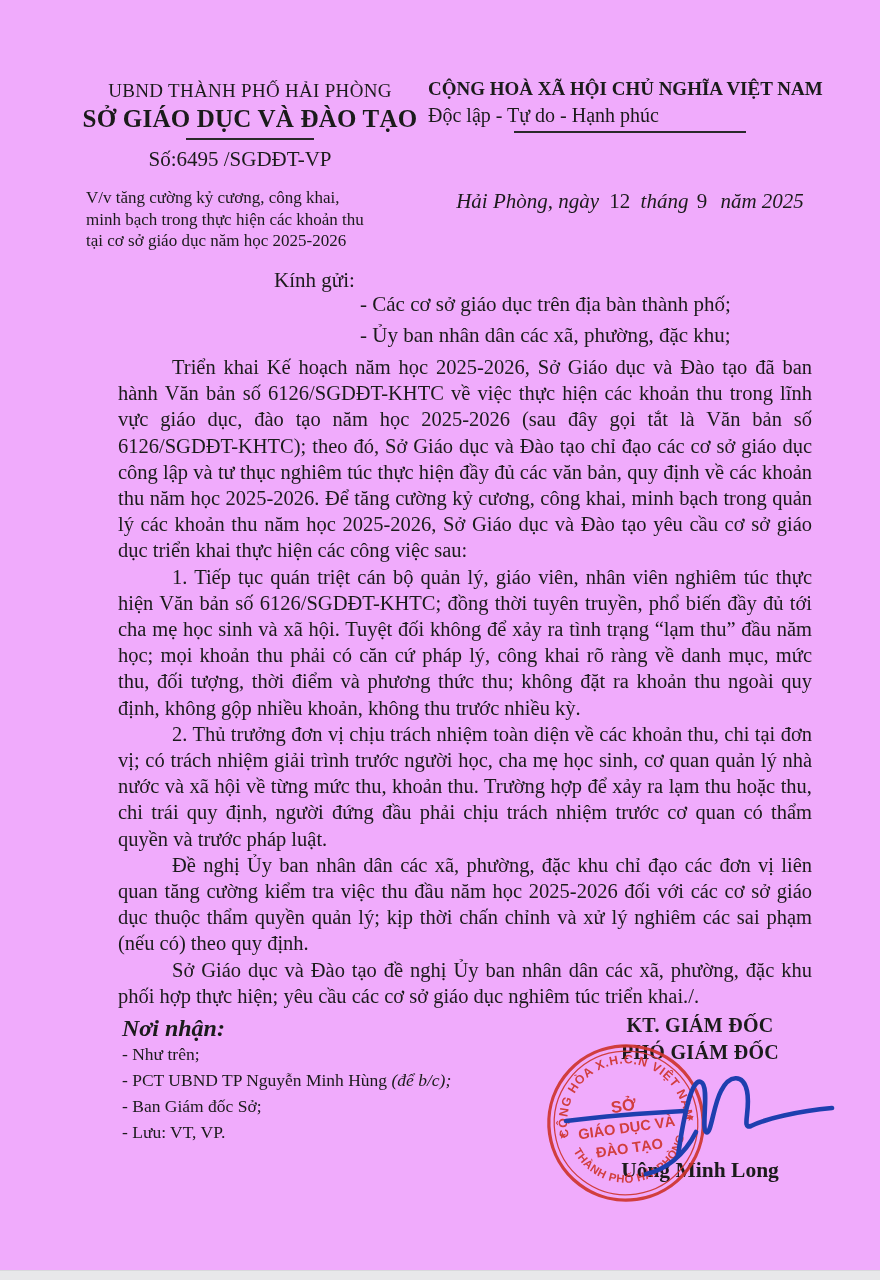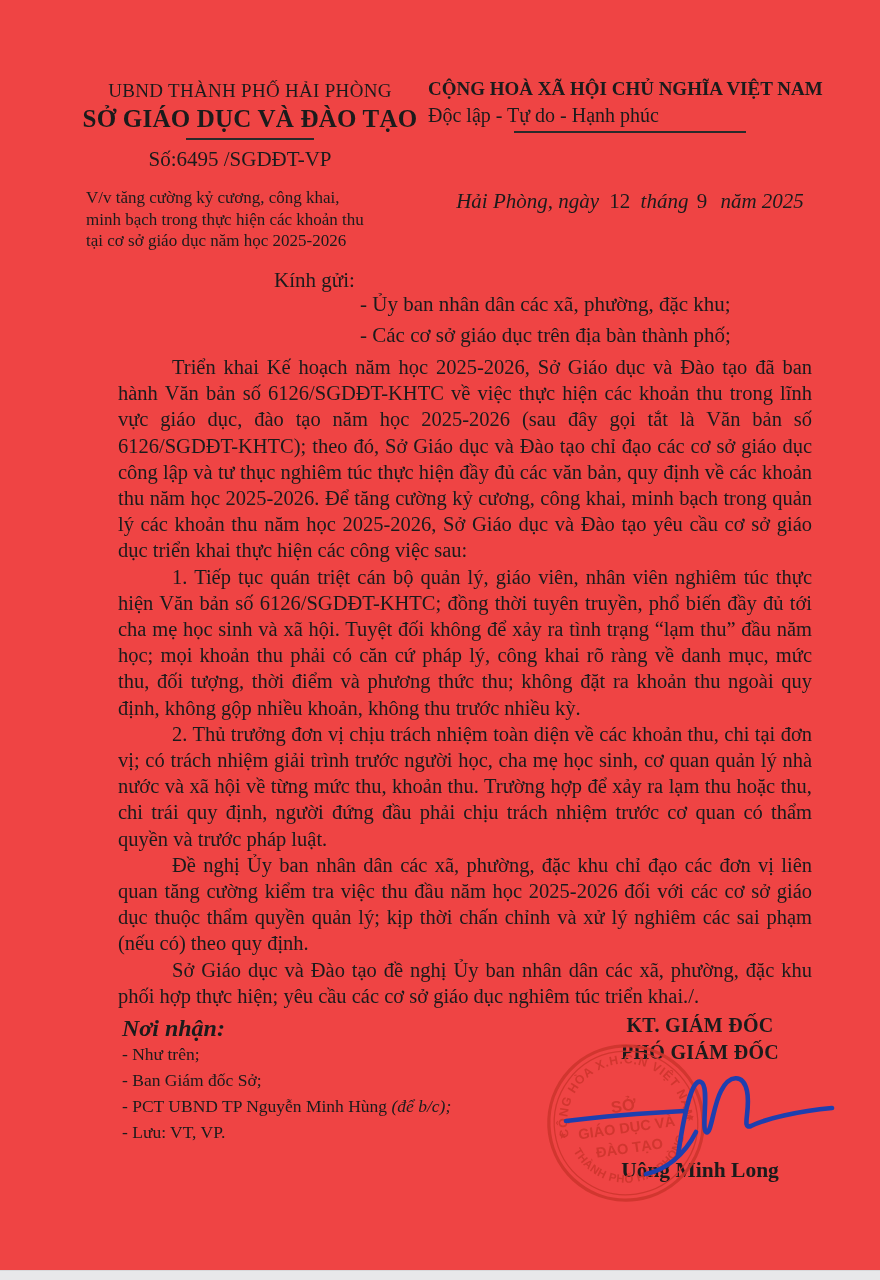--- a/index.html
+++ b/index.html
@@ -1,17 +1,17 @@
 <!DOCTYPE html>
 <html><head>
 <meta charset="utf-8">
 <style>
   html,body { margin:0; padding:0; background:#ffffff; }
   .page {
-    position:relative; width:880px; height:1280px; background:#ef4444;
+    position:relative; width:880px; height:1280px; background:#f0abfc;
     font-family:"Liberation Serif","DejaVu Serif",serif; color:#1b1b1b; overflow:hidden;
   }
   
   .header-left  { position:absolute; left:80px;  top:80px; width:340px; text-align:center; }
   .hl1 { font-size:19px; letter-spacing:0.3px; }
   .hl2 { font-size:25px; font-weight:bold; margin-top:3px; letter-spacing:0.2px; }
   .rule-left  { width:128px; height:2px; background:#2a2a2a; margin:5px auto 0; }
   .header-right { position:absolute; left:428px; top:78px; width:404px; text-align:left; }
   .hr1 { font-size:19px; font-weight:bold; }
   .hr2 { font-size:20px; font-weight:normal; margin-top:4px; }
@@ -74,39 +74,39 @@
   </div>
 
   <div class="subject">
     <div>V/v tăng cường kỷ cương, công khai,</div>
     <div>minh bạch trong thực hiện các khoản thu</div>
     <div>tại cơ sở giáo dục năm học 2025-2026</div>
   </div>
 
   <div class="salutation">Kính gửi:</div>
   <div class="recipients">
+    <div>- Các cơ sở giáo dục trên địa bàn thành phố;</div>
     <div>- Ủy ban nhân dân các xã, phường, đặc khu;</div>
-    <div>- Các cơ sở giáo dục trên địa bàn thành phố;</div>
   </div>
 
   <div class="body-text">
     <p>Triển khai Kế hoạch năm học 2025-2026, Sở Giáo dục và Đào tạo đã ban hành Văn bản số 6126/SGDĐT-KHTC về việc thực hiện các khoản thu trong lĩnh vực giáo dục, đào tạo năm học 2025-2026 (sau đây gọi tắt là Văn bản số 6126/SGDĐT-KHTC); theo đó, Sở Giáo dục và Đào tạo chỉ đạo các cơ sở giáo dục công lập và tư thục nghiêm túc thực hiện đầy đủ các văn bản, quy định về các khoản thu năm học 2025-2026. Để tăng cường kỷ cương, công khai, minh bạch trong quản lý các khoản thu năm học 2025-2026, Sở Giáo dục và Đào tạo yêu cầu cơ sở giáo dục triển khai thực hiện các công việc sau:</p>
     <p>1. Tiếp tục quán triệt cán bộ quản lý, giáo viên, nhân viên nghiêm túc thực hiện Văn bản số 6126/SGDĐT-KHTC; đồng thời tuyên truyền, phổ biến đầy đủ tới cha mẹ học sinh và xã hội. Tuyệt đối không để xảy ra tình trạng “lạm thu” đầu năm học; mọi khoản thu phải có căn cứ pháp lý, công khai rõ ràng về danh mục, mức thu, đối tượng, thời điểm và phương thức thu; không đặt ra khoản thu ngoài quy định, không gộp nhiều khoản, không thu trước nhiều kỳ.</p>
     <p>2. Thủ trưởng đơn vị chịu trách nhiệm toàn diện về các khoản thu, chi tại đơn vị; có trách nhiệm giải trình trước người học, cha mẹ học sinh, cơ quan quản lý nhà nước và xã hội về từng mức thu, khoản thu. Trường hợp để xảy ra lạm thu hoặc thu, chi trái quy định, người đứng đầu phải chịu trách nhiệm trước cơ quan có thẩm quyền và trước pháp luật.</p>
     <p>Đề nghị Ủy ban nhân dân các xã, phường, đặc khu chỉ đạo các đơn vị liên quan tăng cường kiểm tra việc thu đầu năm học 2025-2026 đối với các cơ sở giáo dục thuộc thẩm quyền quản lý; kịp thời chấn chỉnh và xử lý nghiêm các sai phạm (nếu có) theo quy định.</p>
     <p>Sở Giáo dục và Đào tạo đề nghị Ủy ban nhân dân các xã, phường, đặc khu phối hợp thực hiện; yêu cầu các cơ sở giáo dục nghiêm túc triển khai./.</p>
   </div>
 
   <div class="noi-nhan">
     <div class="label">Nơi nhận:</div>
     <div>- Như trên;</div>
-    <div>- Ban Giám đốc Sở;</div>
     <div>
       <span>- PCT UBND TP Nguyễn Minh Hùng </span><span class="note-italic">(để b/c);</span>
     </div>
+    <div>- Ban Giám đốc Sở;</div>
     <div>- Lưu: VT, VP.</div>
   </div>
 
   <div class="sign-block">
     <div class="sign-title">KT. GIÁM ĐỐC</div>
     <div class="sign-title">PHÓ GIÁM ĐỐC</div>
   </div>
 
   <svg class="stamp" viewBox="0 0 170 170" xmlns="http://www.w3.org/2000/svg">
     <circle cx="85" cy="85" r="79" fill="none" stroke="#cf352e" stroke-width="3.4"></circle>

